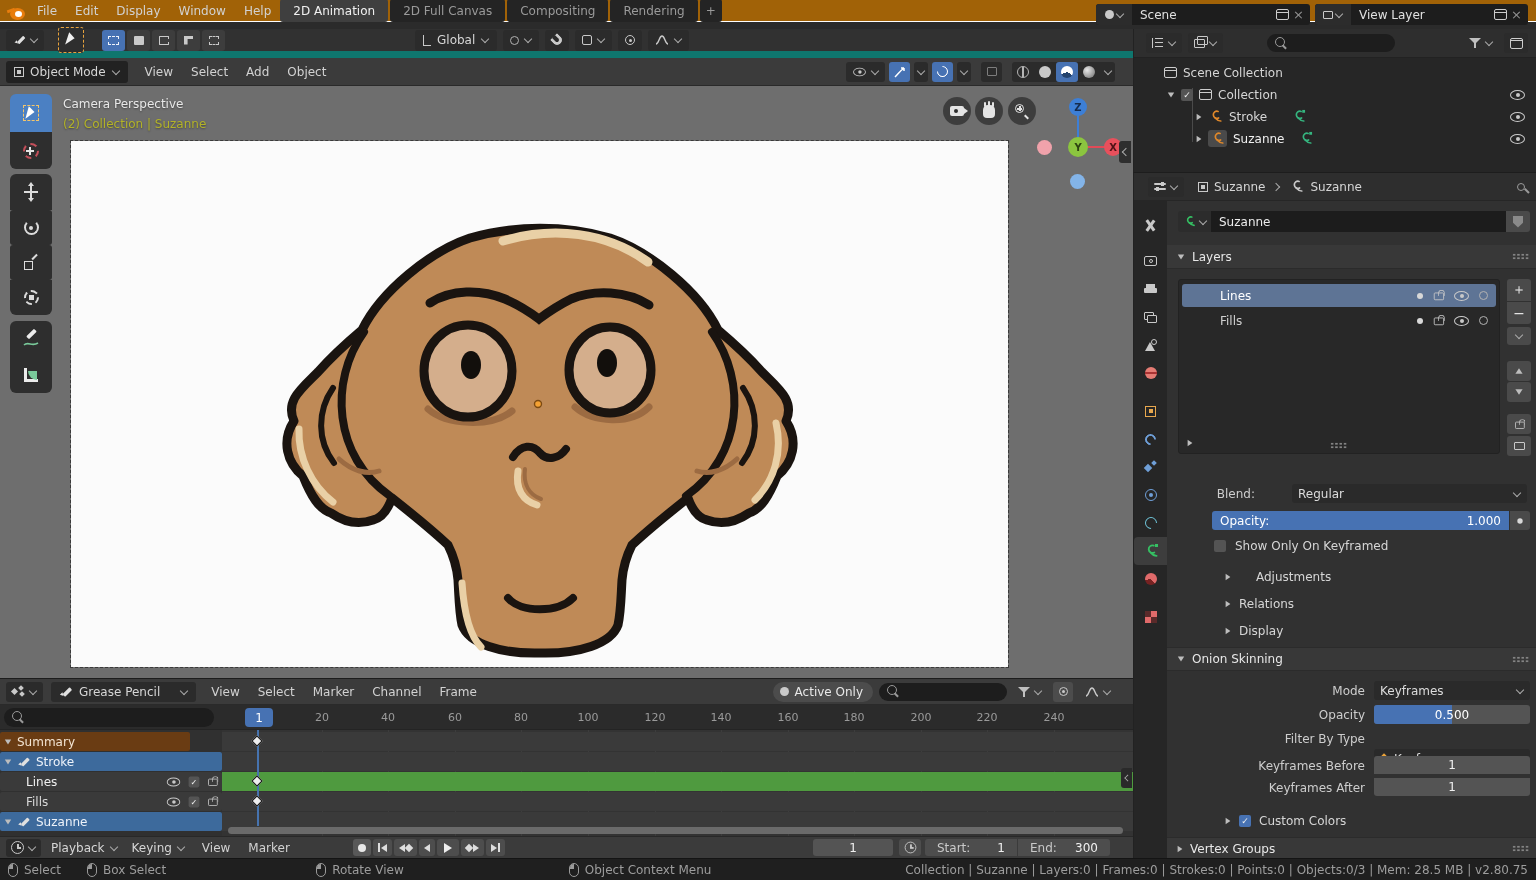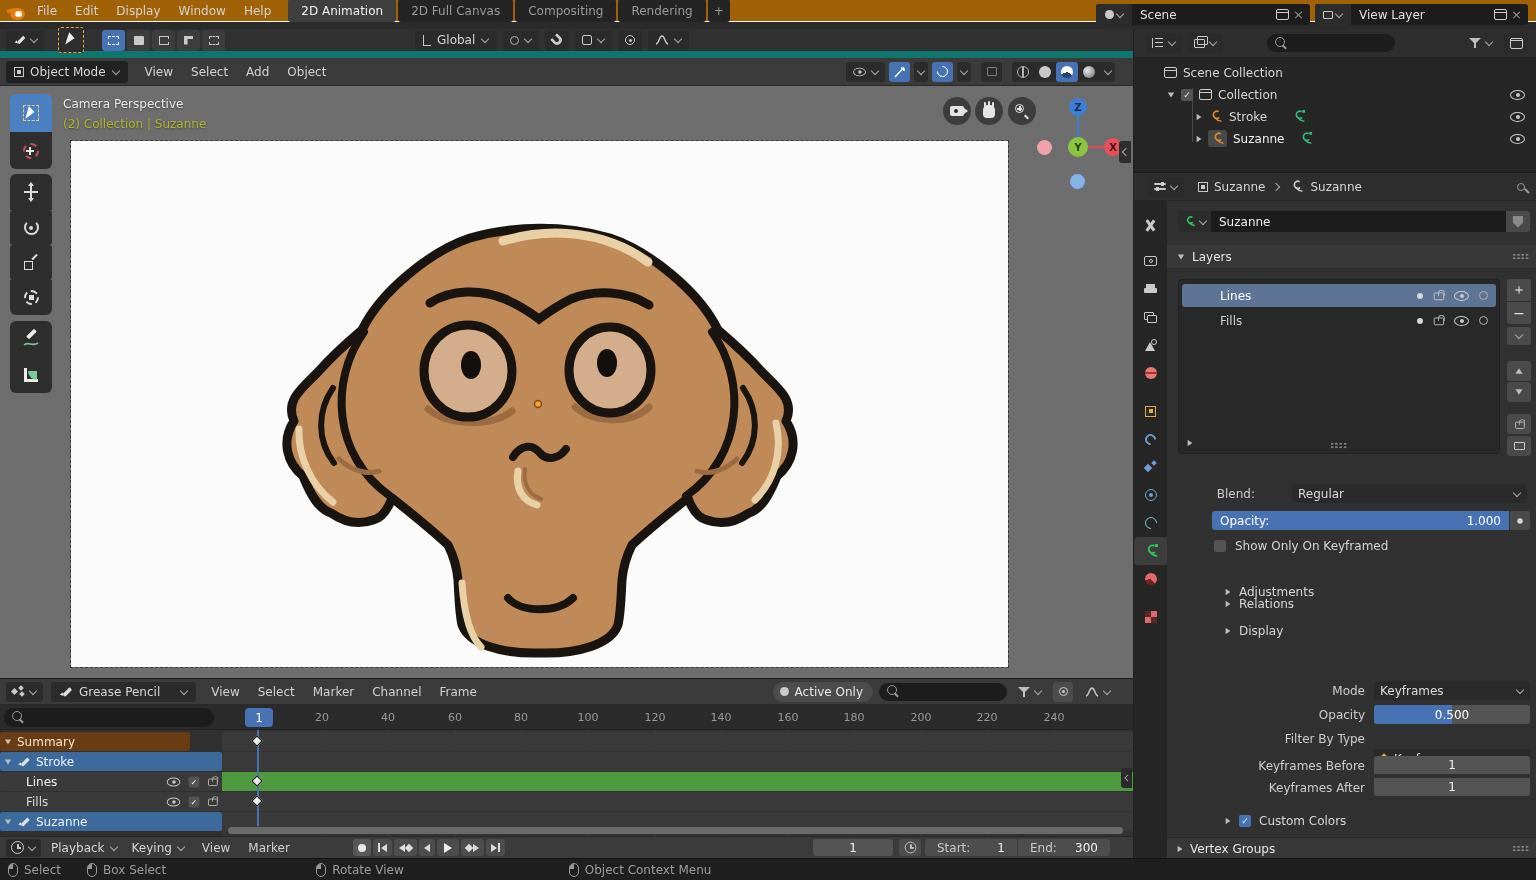--- a/index.html
+++ b/index.html
@@ -73,21 +73,21 @@
     <div style="position:absolute;left:7px;top:6px;width:7px;height:6px;border-radius:50%;background:#fff"></div>
     <div style="position:absolute;left:-1px;top:4px;width:8px;height:3px;background:#e87d0d;transform:rotate(-20deg)"></div>
   </div>
   <div class="flex" style="margin-left:28px;height:100%">
     <span class="menu">File</span>
     <span class="menu">Edit</span>
     <span class="menu">Display</span>
     <span class="menu">Window</span>
     <span class="menu">Help</span>
   </div>
-  <div class="flex" style="margin-left:8px;height:100%;gap:2px">
+  <div class="flex" style="margin-left:0;height:100%;gap:2px">
     <div class="btn" style="height:23px;padding:0 13px;background:#3f3f3f;color:#f0f0f0">
         <span>2D Animation</span>
       </div>
     <div class="btn" style="height:23px;padding:0 13px;background:#242424;color:#9a9a9a">
         <span>2D Full Canvas</span>
       </div>
     <div class="btn" style="height:23px;padding:0 13px;background:#242424;color:#9a9a9a">
         <span>Compositing</span>
       </div>
     <div class="btn" style="height:23px;padding:0 13px;background:#242424;color:#9a9a9a">
@@ -612,33 +612,38 @@
       <span>Opacity:</span>
       <span style="margin-left:auto">1.000</span>
     </div>
     <div class="abs btn" style="left:343px;top:310px;width:20px;height:19px;background:#4a4a4a;border-radius:0 3px 3px 0">
         <span class="dotw" style="transform:scale(.9)"></span>
       </div>
     <div class="abs flex" style="left:47px;top:338px;gap:9px">
       <span class="chk"></span>
       <span style="color:#d6d6d6">Show Only On Keyframed</span>
     </div>
-    <div class="abs flex" style="left:58px;top:384px;gap:8px">
+    <div class="abs flex" style="left:58px;top:369px;gap:25px">
         <span class="tri-r" style="transform:scale(.8)"></span>
         <span>Adjustments</span>
       </div>
     <div class="abs flex" style="left:58px;top:396px;gap:8px">
         <span class="tri-r" style="transform:scale(.8)"></span>
         <span>Relations</span>
       </div>
     <div class="abs flex" style="left:58px;top:423px;gap:8px">
         <span class="tri-r" style="transform:scale(.8)"></span>
         <span>Display</span>
       </div>
 
+    <div class="abs flex" style="left:0;top:446px;width:370px;height:24px;background:#383838;border-top:1px solid #2b2b2b;border-bottom:1px solid #2b2b2b;padding:0 10px;gap:7px">
+      <span class="tri-d" style="transform:scale(.8)"></span>
+      <span style="color:#e8e8e8">Onion Skinning</span>
+      <span class="grip" style="position:absolute;right:8px"></span>
+    </div>
     <span class="plabel" style="left:60px;top:483px;width:138px">Mode</span>
     <div class="dropf" style="position:absolute;left:207px;top:480px;width:156px">
         <span>Keyframes</span>
         <span class="cv" style="margin-left:auto"></span>
       </div>
     <span class="plabel" style="left:60px;top:507px;width:138px">Opacity</span>
     <div class="abs" style="left:207px;top:504px;width:156px;height:19px;background:#545454;border-radius:3px;overflow:hidden">
       <div style="position:absolute;left:0;top:0;bottom:0;width:50%;background:#4772b3"></div>
       <div class="abs flex" style="left:0;right:0;top:0;bottom:0;justify-content:center;color:#fff">
           <span>0.500</span>
@@ -876,13 +881,14 @@
       <span>Box Select</span>
     </div>
   <div class="flex" style="margin-left:150px;gap:6px">
       <span class="mouse"></span>
       <span>Rotate View</span>
     </div>
   <div class="flex" style="margin-left:165px;gap:6px">
       <span class="mouse"></span>
       <span>Object Context Menu</span>
     </div>
+  <span style="position:absolute;right:8px">Collection | Suzanne | Layers:0 | Frames:0 | Strokes:0 | Points:0 | Objects:0/3 | Mem: 28.5 MB | v2.80.75</span>
 </div>
 
 </body></html>

